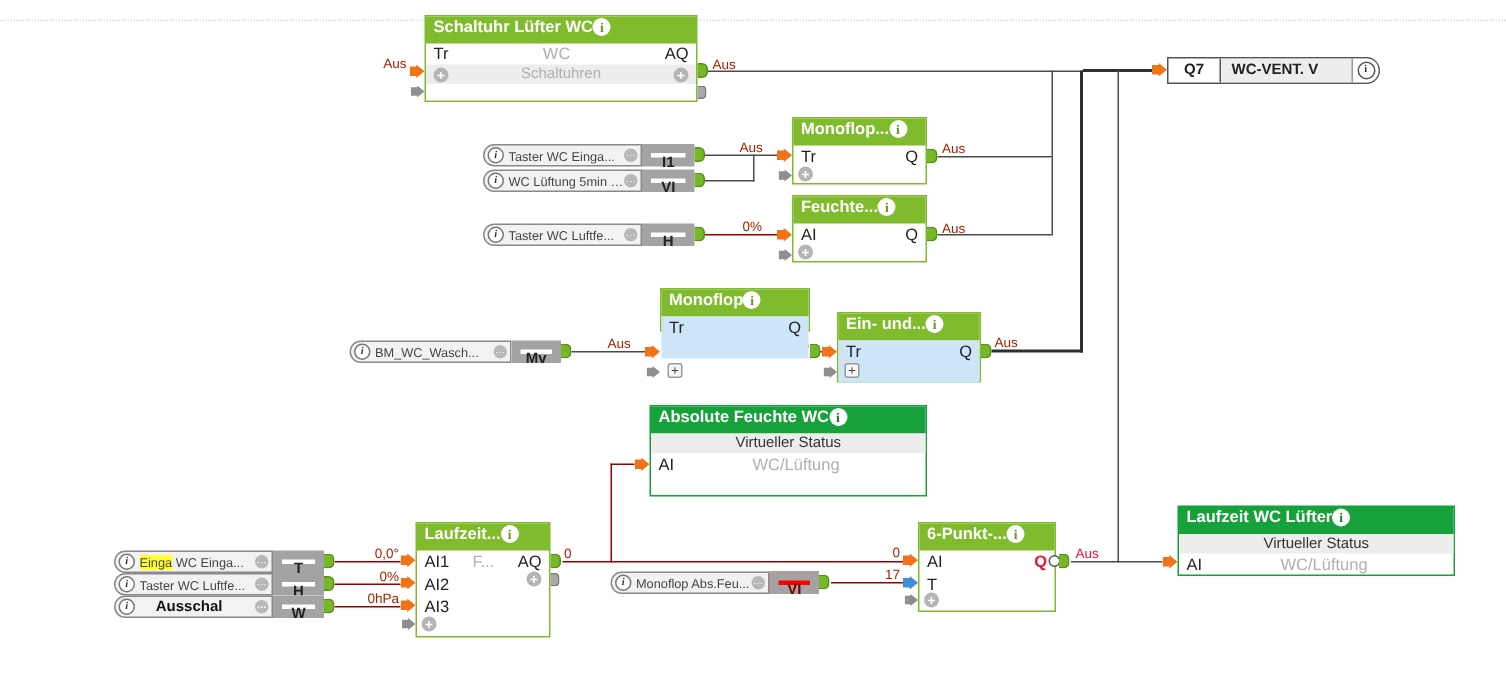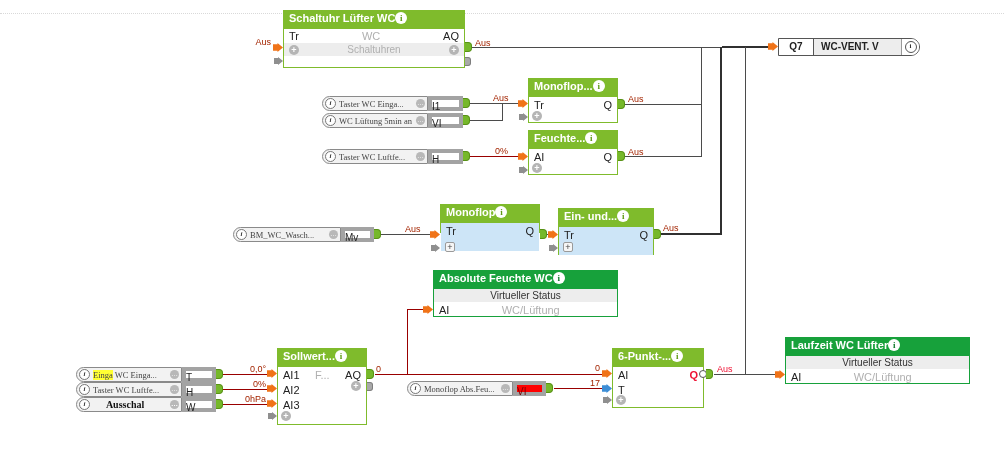--- a/index.html
+++ b/index.html
@@ -58,24 +58,24 @@
 
   
   .pill{position:absolute;height:15px;background:#f2f2f2;border:1px solid #8a8a8a;
         border-radius:8px 0 0 8px;display:flex;align-items:center;box-sizing:border-box;
         font-size:8.5px;color:#444;padding:0 2px 0 2px;white-space:nowrap;overflow:hidden;}
   .pill .pi{width:9px;height:9px;border:1px solid #777;border-radius:50%;background:#fff;
         color:#333;font-size:7px;line-height:9px;text-align:center;flex:none;margin-right:3px;
         font-family:"Liberation Serif",serif;font-style:italic;font-weight:bold;}
   .pill .dots{width:9px;height:9px;border-radius:50%;background:#b8b8b8;color:#fff;
         font-size:7px;line-height:7px;text-align:center;flex:none;margin-left:auto;}
-  .pill .lbl{overflow:hidden;text-overflow:ellipsis;font-family:Liberation Serif, serif;}
+  .pill .lbl{overflow:hidden;text-overflow:ellipsis;}
   .hl{background:#ffff33;}
-  .pinbox{position:absolute;height:15px;background:#fff;border:4px solid #a3a3a3;
-        box-sizing:border-box;font-size:10px;font-weight:normal;color:#222;text-align:left;
+  .pinbox{position:absolute;height:15px;background:#fff;border:6px solid #a3a3a3;
+        box-sizing:border-box;font-size:10px;font-weight:bold;color:#222;text-align:center;
         line-height:13px;}
   .pinbox.red{background:#ff0000;color:#7a0000;}
   .pill.bold{font-weight:bold;font-size:10px;color:#111;}
 
   
   .ioout{position:absolute;height:18px;display:flex;align-items:stretch;border:1px solid #555;
         border-radius:0 9px 9px 0;background:#fff;box-sizing:border-box;overflow:hidden;}
   .ioout .qcell{width:34px;text-align:center;font-size:10px;font-weight:bold;color:#222;
         line-height:16px;border-right:1px solid #555;}
   .ioout .ncell{flex:1;background:#ededed;font-size:10px;font-weight:bold;color:#222;
@@ -188,21 +188,21 @@
       <span>AI</span>
       <span class="grow"></span>
       <span>Q</span>
     </div>
   </div>
   <div class="plus" style="left:532px;top:163px">+</div>
   <div class="cin" style="left:518px;top:152px"></div>
   <div class="cgr" style="left:519px;top:166px"></div>
   <div class="nub" style="left:618px;top:151px"></div>
 
-  <div class="block" style="left:440px;top:204px;width:100px;height:29px">
+  <div class="block" style="left:440px;top:192px;width:100px;height:29px">
     <div class="hdr">
       <span>Monoflop</span>
       <span class="info">i</span>
     </div>
     <div class="prow blue-body" style="height:28px;align-items:flex-start;padding-top:2px">
       <span>Tr</span>
       <span class="grow"></span>
       <span>Q</span>
     </div>
   </div>
@@ -220,36 +220,36 @@
       <span>Tr</span>
       <span class="grow"></span>
       <span>Q</span>
     </div>
   </div>
   <div class="plusbox" style="left:563px;top:242px">+</div>
   <div class="cin" style="left:548px;top:230px"></div>
   <div class="cgr" style="left:549px;top:244px"></div>
   <div class="nub" style="left:654px;top:229px"></div>
 
-  <div class="block dark" style="left:433px;top:270px;width:185px;height:47px">
+  <div class="block dark" style="left:433px;top:270px;width:185px;height:61px">
     <div class="hdr">
       <span>Absolute Feuchte WC</span>
       <span class="info">i</span>
     </div>
     <div class="sub">Virtueller Status</div>
     <div class="prow" style="height:15px">
       <span>AI</span>
       <span class="grow gray">WC/Lüftung</span>
     </div>
   </div>
   <div class="cin" style="left:423px;top:305px"></div>
 
   <div class="block" style="left:277px;top:348px;width:90px;height:77px">
     <div class="hdr">
-      <span>Sollwert...</span>
+      <span>Laufzeit...</span>
       <span class="info">i</span>
     </div>
     <div class="prow" style="height:15px">
       <span>AI1</span>
       <span class="grow gray">F...</span>
       <span>AQ</span>
     </div>
     <div class="prow" style="height:15px">
       <span>AI2</span>
     </div>

